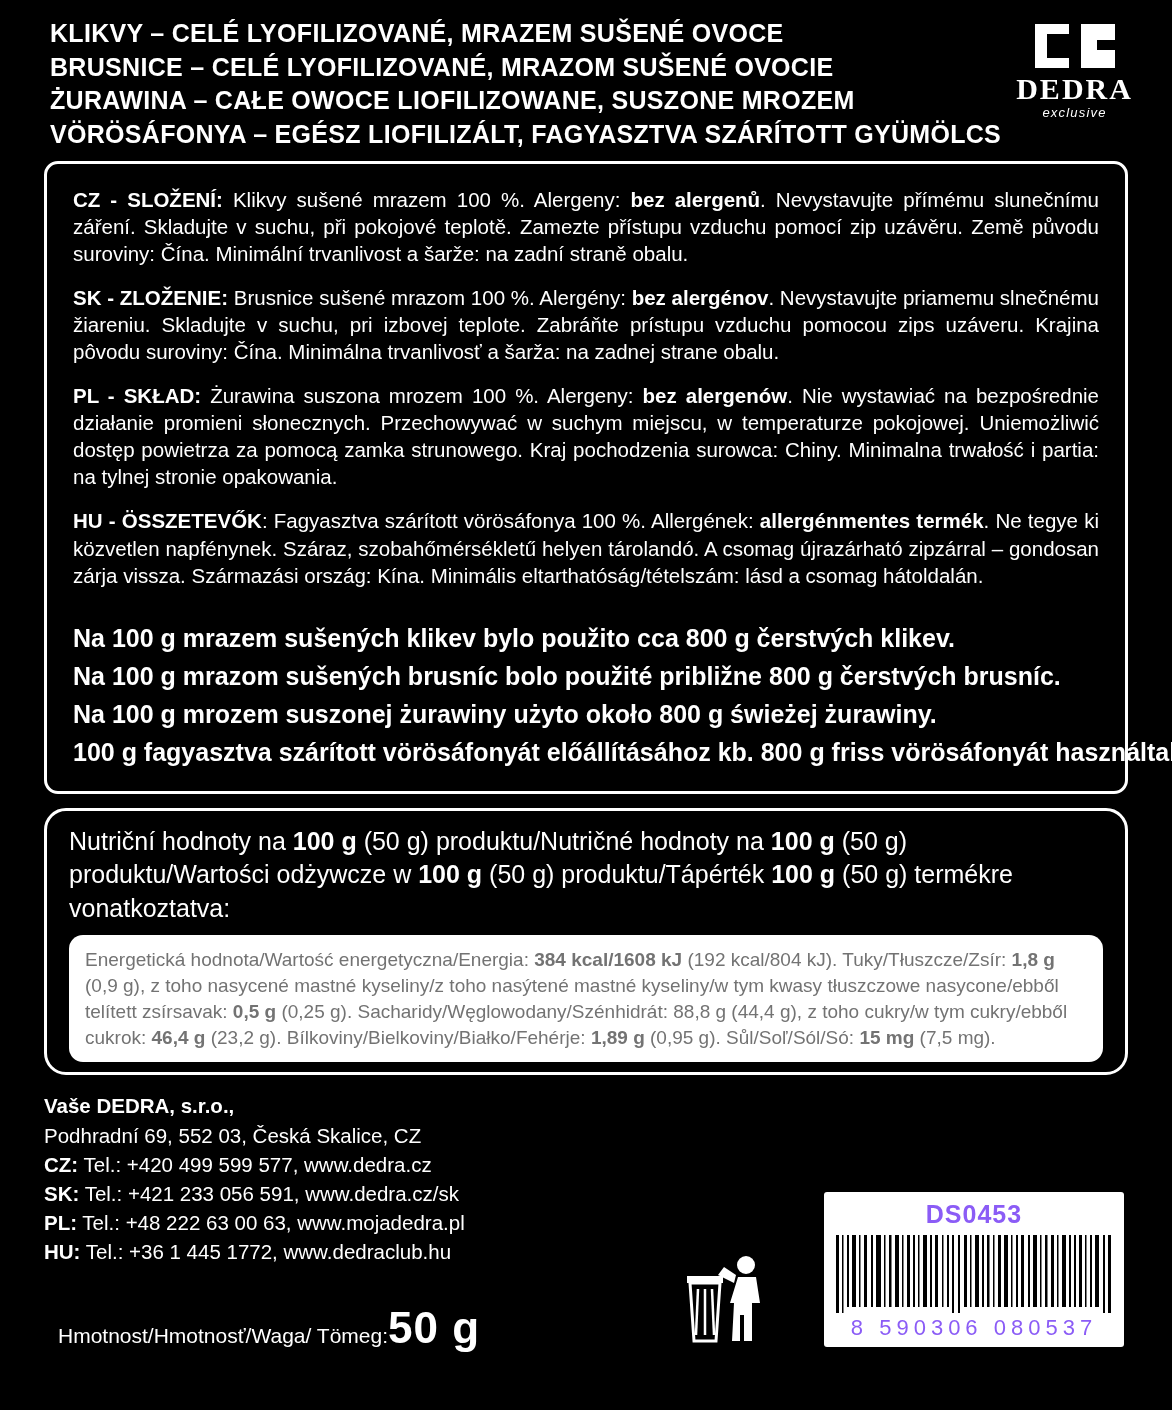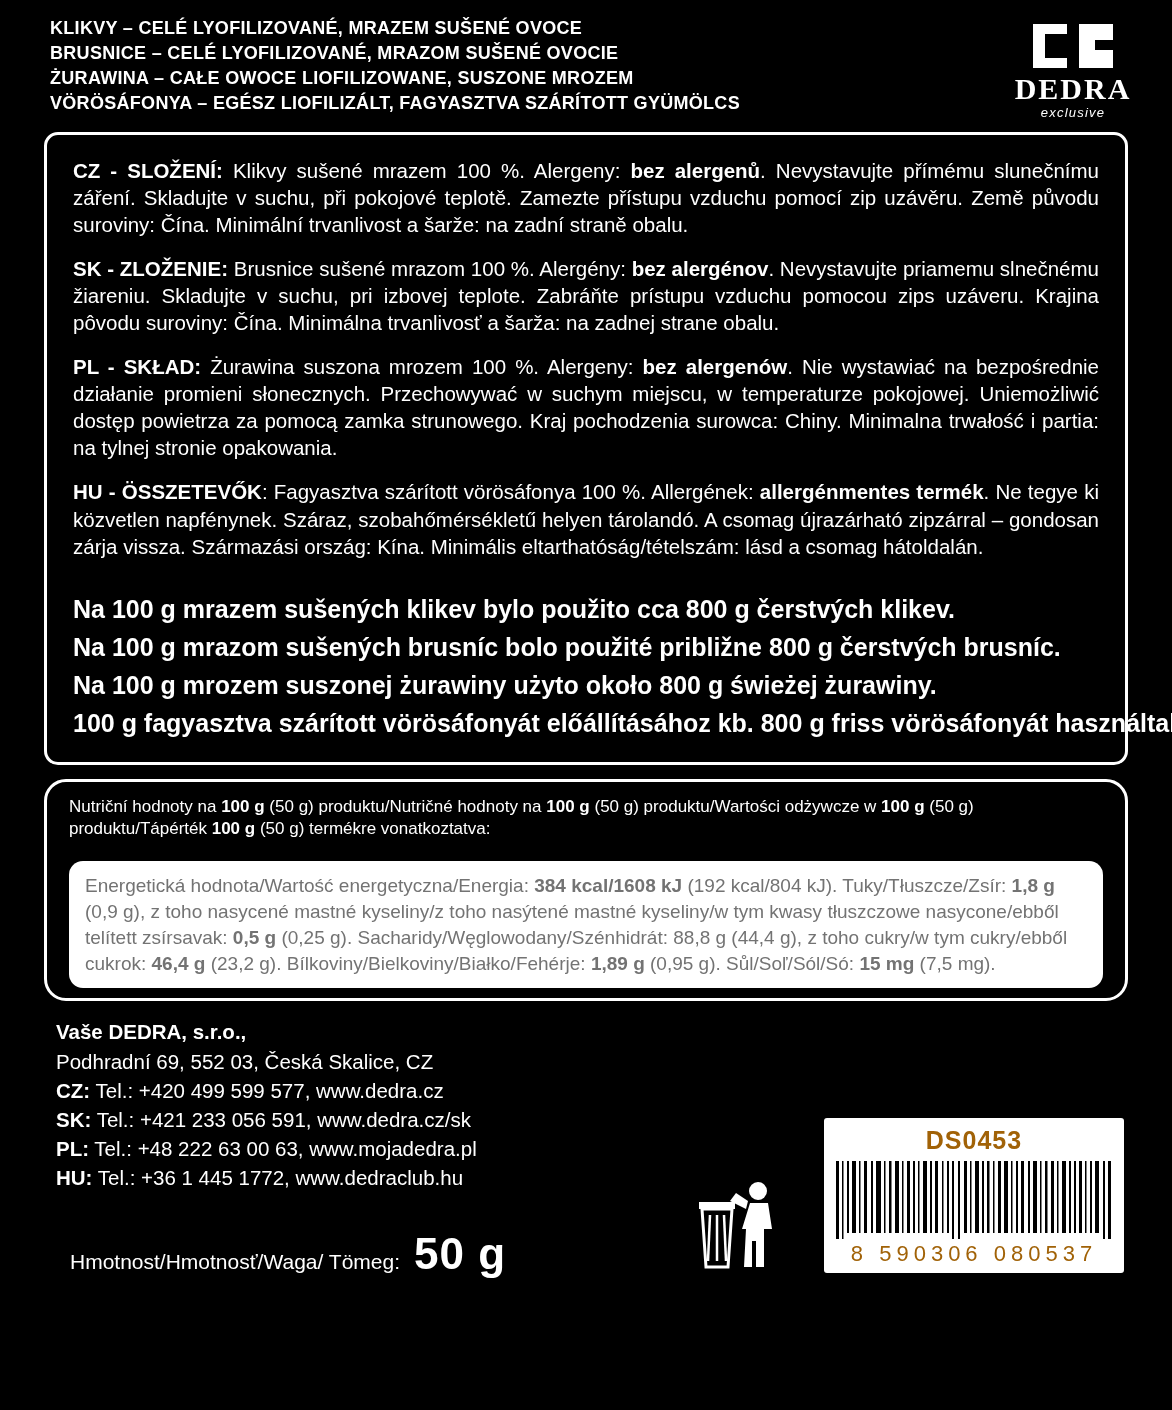--- a/index.html
+++ b/index.html
@@ -31,21 +31,21 @@
     justify-content: space-between;
     padding: 14px 24px 0 50px;
   }
   .titles {
     display: flex;
     flex-direction: column;
     gap: 3px;
     padding-top: 4px;
   }
   .titles .t {
-    font-size: 18px;
+    font-size: 25px;
     font-weight: bold;
     letter-spacing: 0.3px;
     line-height: 1.22;
     white-space: nowrap;
   }
   .logo {
     width: 150px;
     text-align: center;
     padding-top: 6px;
   }
@@ -101,73 +101,72 @@
 
   
   .nutri-box {
     margin: 14px 44px 0 44px;
     border: 3px solid #ffffff;
     border-radius: 22px;
     padding: 14px 22px 10px 22px;
     box-sizing: border-box;
   }
   .nutri-head {
-    font-size: 17px;
+    font-size: 25px;
     line-height: 1.34;
-    margin-bottom: 20px;
+    margin-bottom: 10px;
   }
   .nutri-inner {
     background: #ffffff;
     color: #737373;
     border-radius: 14px;
     padding: 12px 16px 12px 16px;
     font-size: 19px;
     line-height: 1.36;
   }
 
   
   .footer {
-    margin: 16px 44px 0 56px;
+    margin: 16px 44px 0 44px;
     position: relative;
     height: 270px;
   }
   .company {
     font-size: 20.5px;
     line-height: 1.42;
   }
   .company .cname { font-weight: bold; }
   .company .ck { font-weight: bold; }
 
   .weight-row {
     position: absolute;
     left: 14px;
     bottom: 8px;
     display: flex;
     align-items: baseline;
-    gap: 14px;
     text-align: right;
   }
   .weight-label { font-size: 21px; }
   .weight-value { font-size: 44px; font-weight: bold; letter-spacing: 1px; }
 
   .bin-icon {
     position: absolute;
     left: 640px;
     bottom: 16px;
     width: 96px;
     height: 92px;
   }
 
   .barcode-box {
     position: absolute;
     right: 4px;
     bottom: 14px;
     width: 300px;
     background: #ffffff;
-    color: #a16207;
+    color: #8b5cf6;
     border-radius: 3px;
     padding: 8px 10px 6px 10px;
     box-sizing: border-box;
     text-align: center;
   }
   .barcode-code {
     font-size: 25px;
     font-weight: bold;
     letter-spacing: 1px;
     margin-bottom: 6px;

